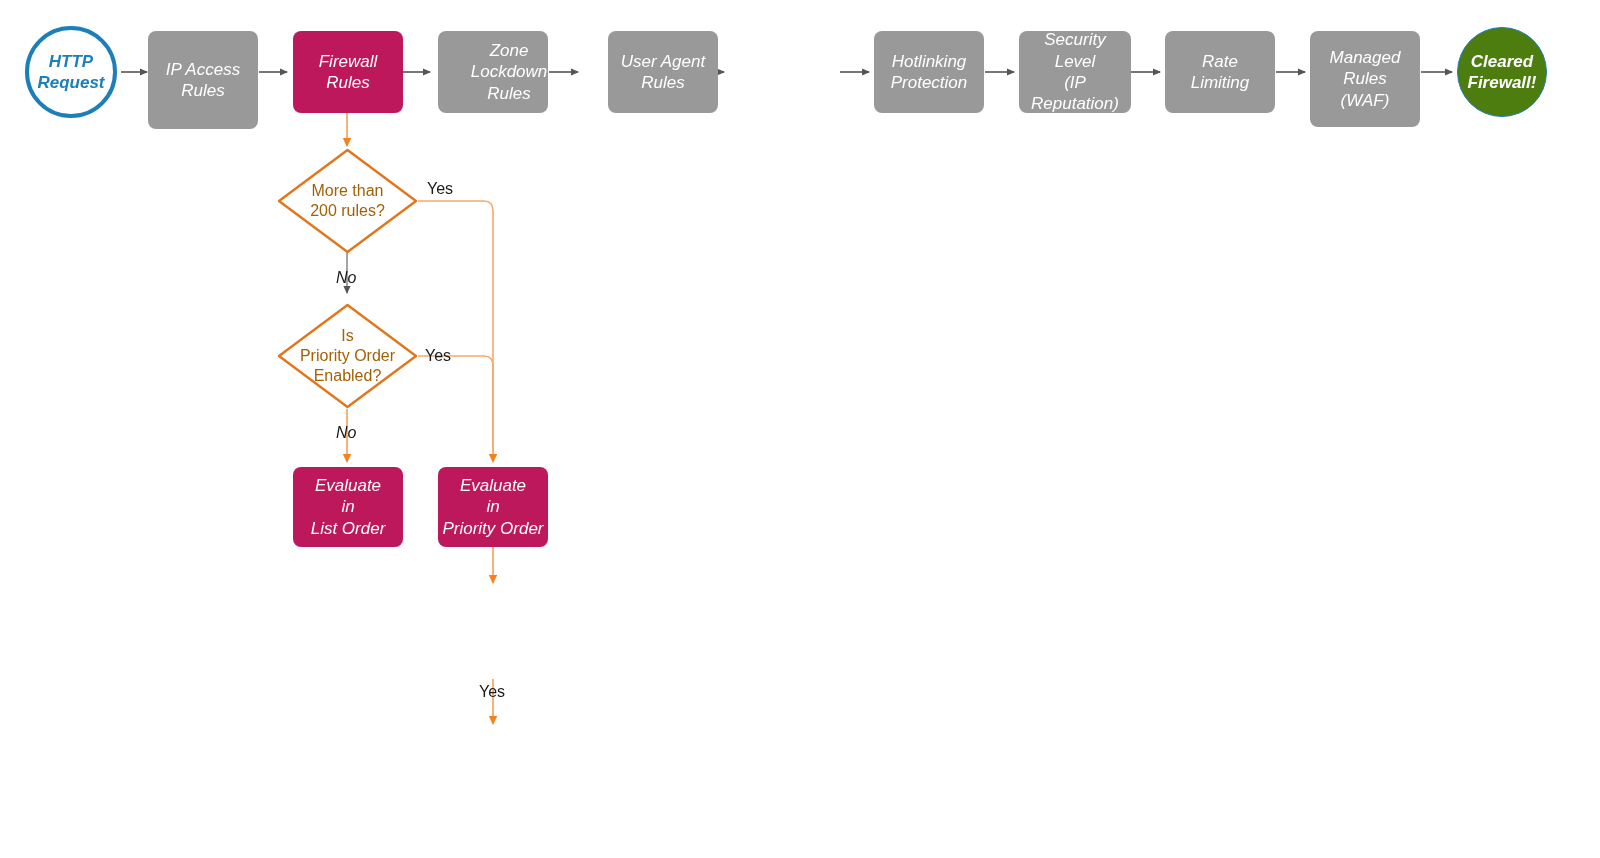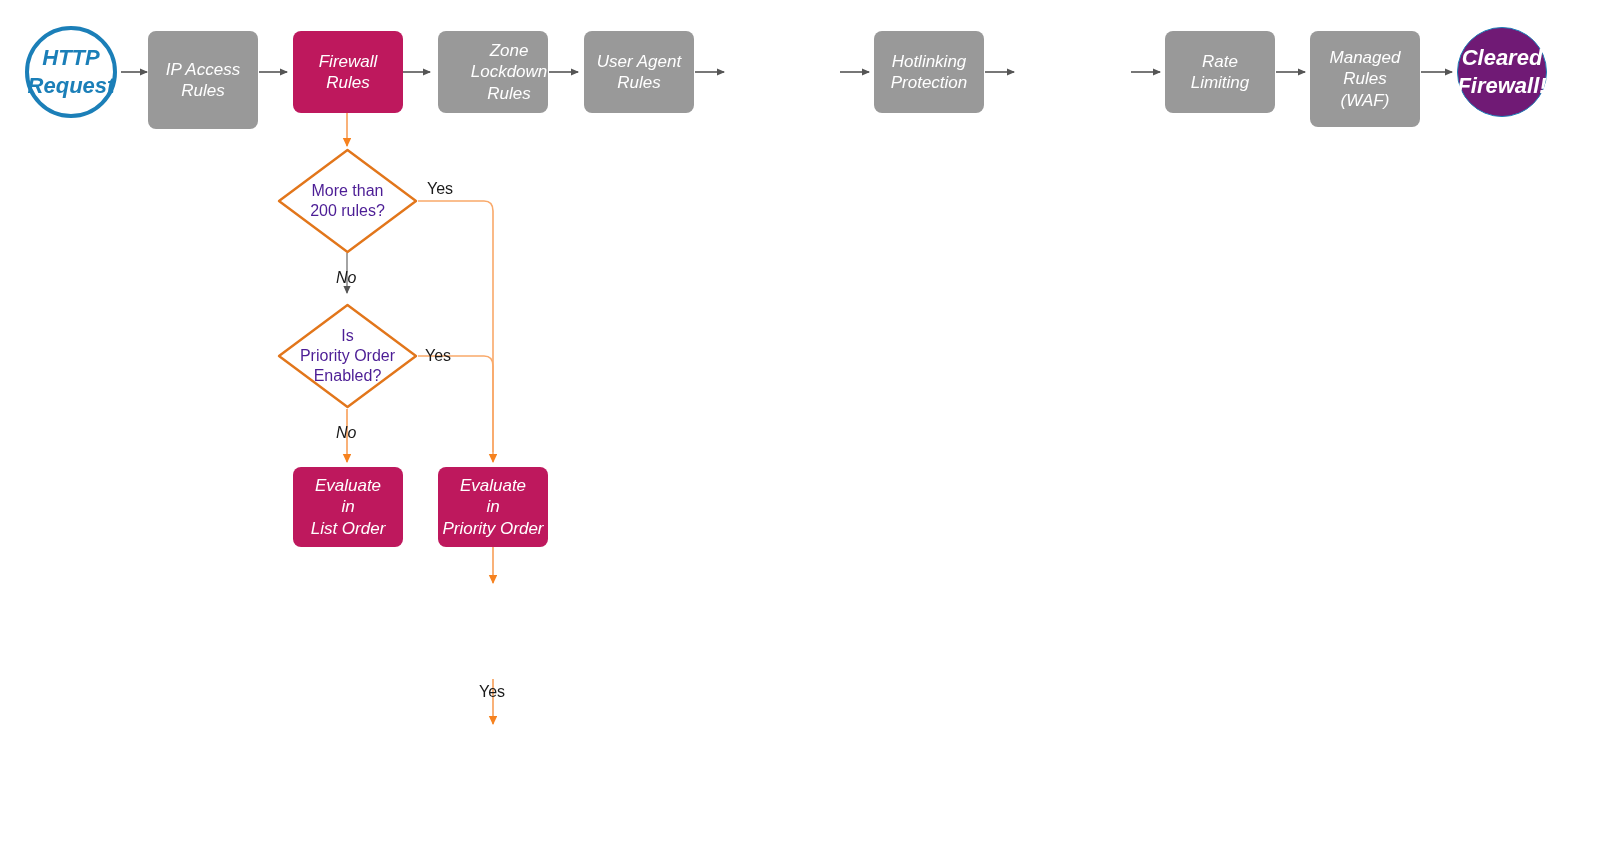--- a/index.html
+++ b/index.html
@@ -52,44 +52,44 @@
     background: #999999;
   }
   .proc.orange {
     background: #be185d;
   }
   
   .terminator {
     border-radius: 50%;
     font-style: italic;
     font-weight: bold;
-    font-size: 22px;
+    font-size: 17px;
   }
   .terminator.start {
     background: #ffffff;
     border: 4px solid #1B7FB8;
     color: #1B7FB8;
   }
   .terminator.end {
-    background: #701a75;
+    background: #4d7c0f;
     border: 1px solid #1B7FB8;
     color: #ffffff;
   }
   
   .decision {
     position: absolute;
   }
   .decision .diamond-text {
     position: absolute;
     inset: 0;
     display: flex;
     align-items: center;
     justify-content: center;
     text-align: center;
-    color: #4c1d95;
+    color: #a16207;
     font-size: 16px;
     line-height: 1.25;
     white-space: pre-line;
   }
   .decision svg {
     position: absolute;
     inset: 0;
     overflow: visible;
   }
   
@@ -160,31 +160,36 @@
     <span class="label">Firewall
 Rules</span>
   </div>
 
   <div class="node proc grey" style="left:438px; top:31px; width:110px; height:82px;padding-left:32px;">
     <span class="label">Zone
 Lockdown
 Rules</span>
   </div>
 
-  <div class="node proc grey" style="left:584px; top:31px; width:110px; height:82px;">
+  <div class="node proc grey" style="left:608px; top:31px; width:110px; height:82px;">
     <span class="label">User Agent
 Rules</span>
   </div>
 
 
   <div class="node proc grey" style="left:874px; top:31px; width:110px; height:82px;">
     <span class="label">Hotlinking
 Protection</span>
   </div>
 
+  <div class="node proc grey" style="left:1019px; top:31px; width:112px; height:82px;">
+    <span class="label">Security
+Level
+(IP Reputation)</span>
+  </div>
 
   <div class="node proc grey" style="left:1165px; top:31px; width:110px; height:82px;">
     <span class="label">Rate
 Limiting</span>
   </div>
 
   <div class="node proc grey" style="left:1310px; top:31px; width:110px; height:96px;">
     <span class="label">Managed
 Rules
 (WAF)</span>

